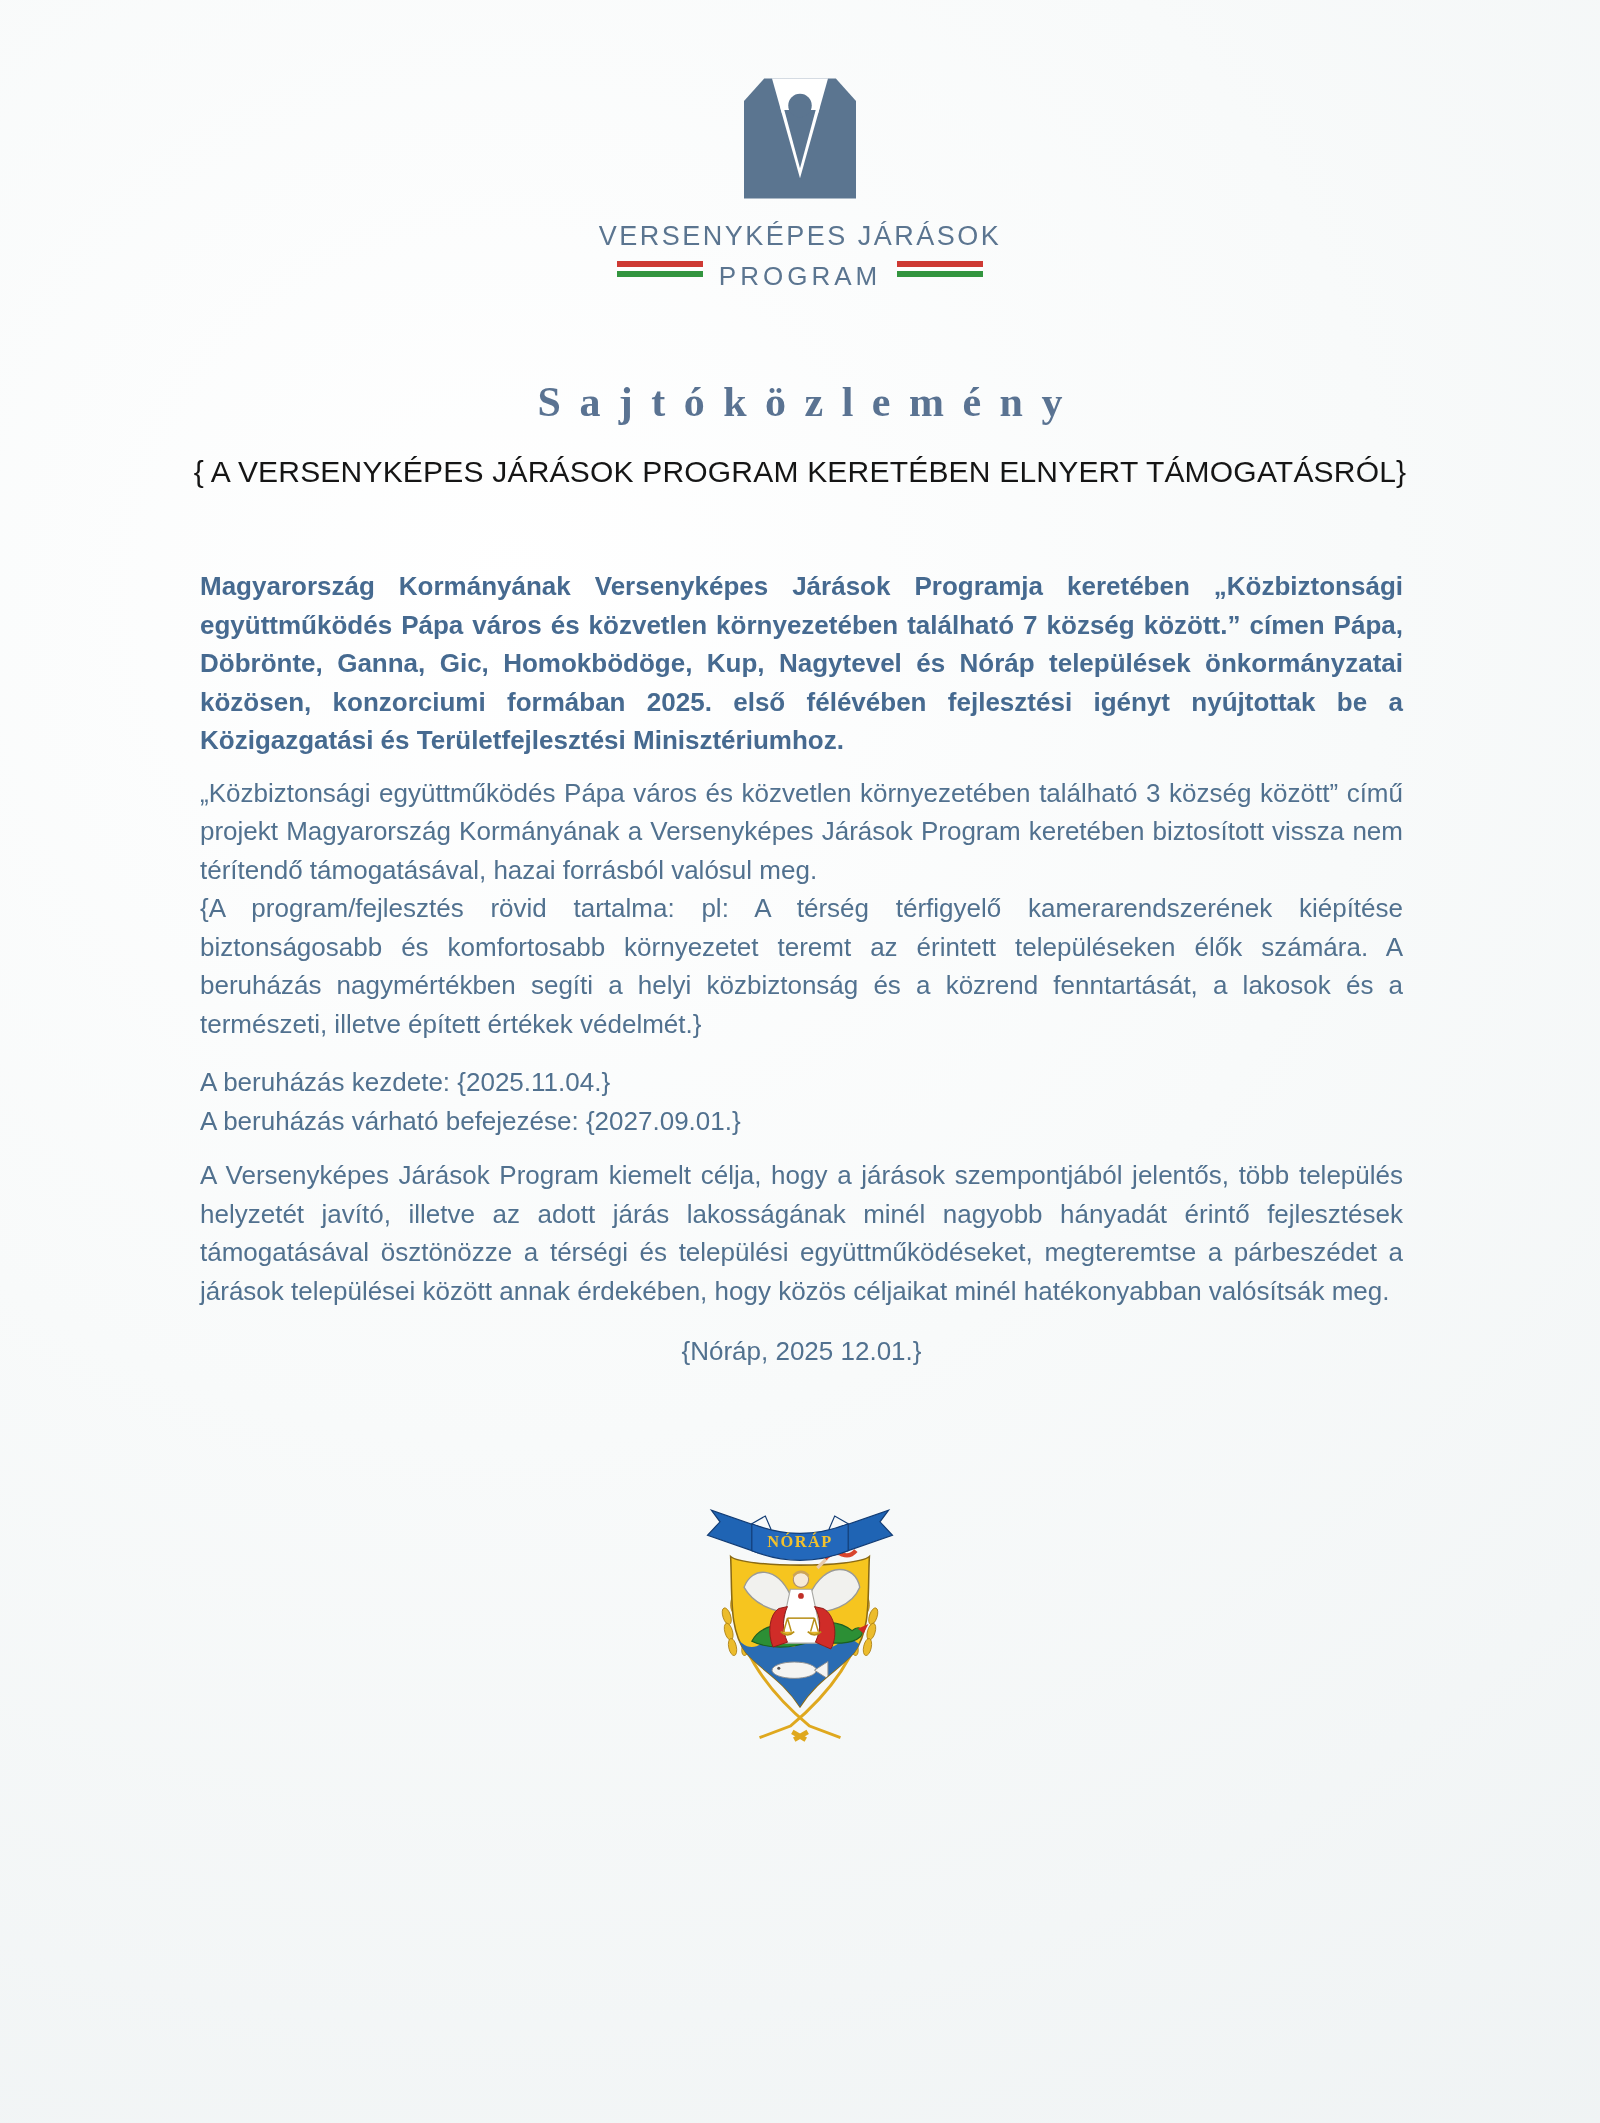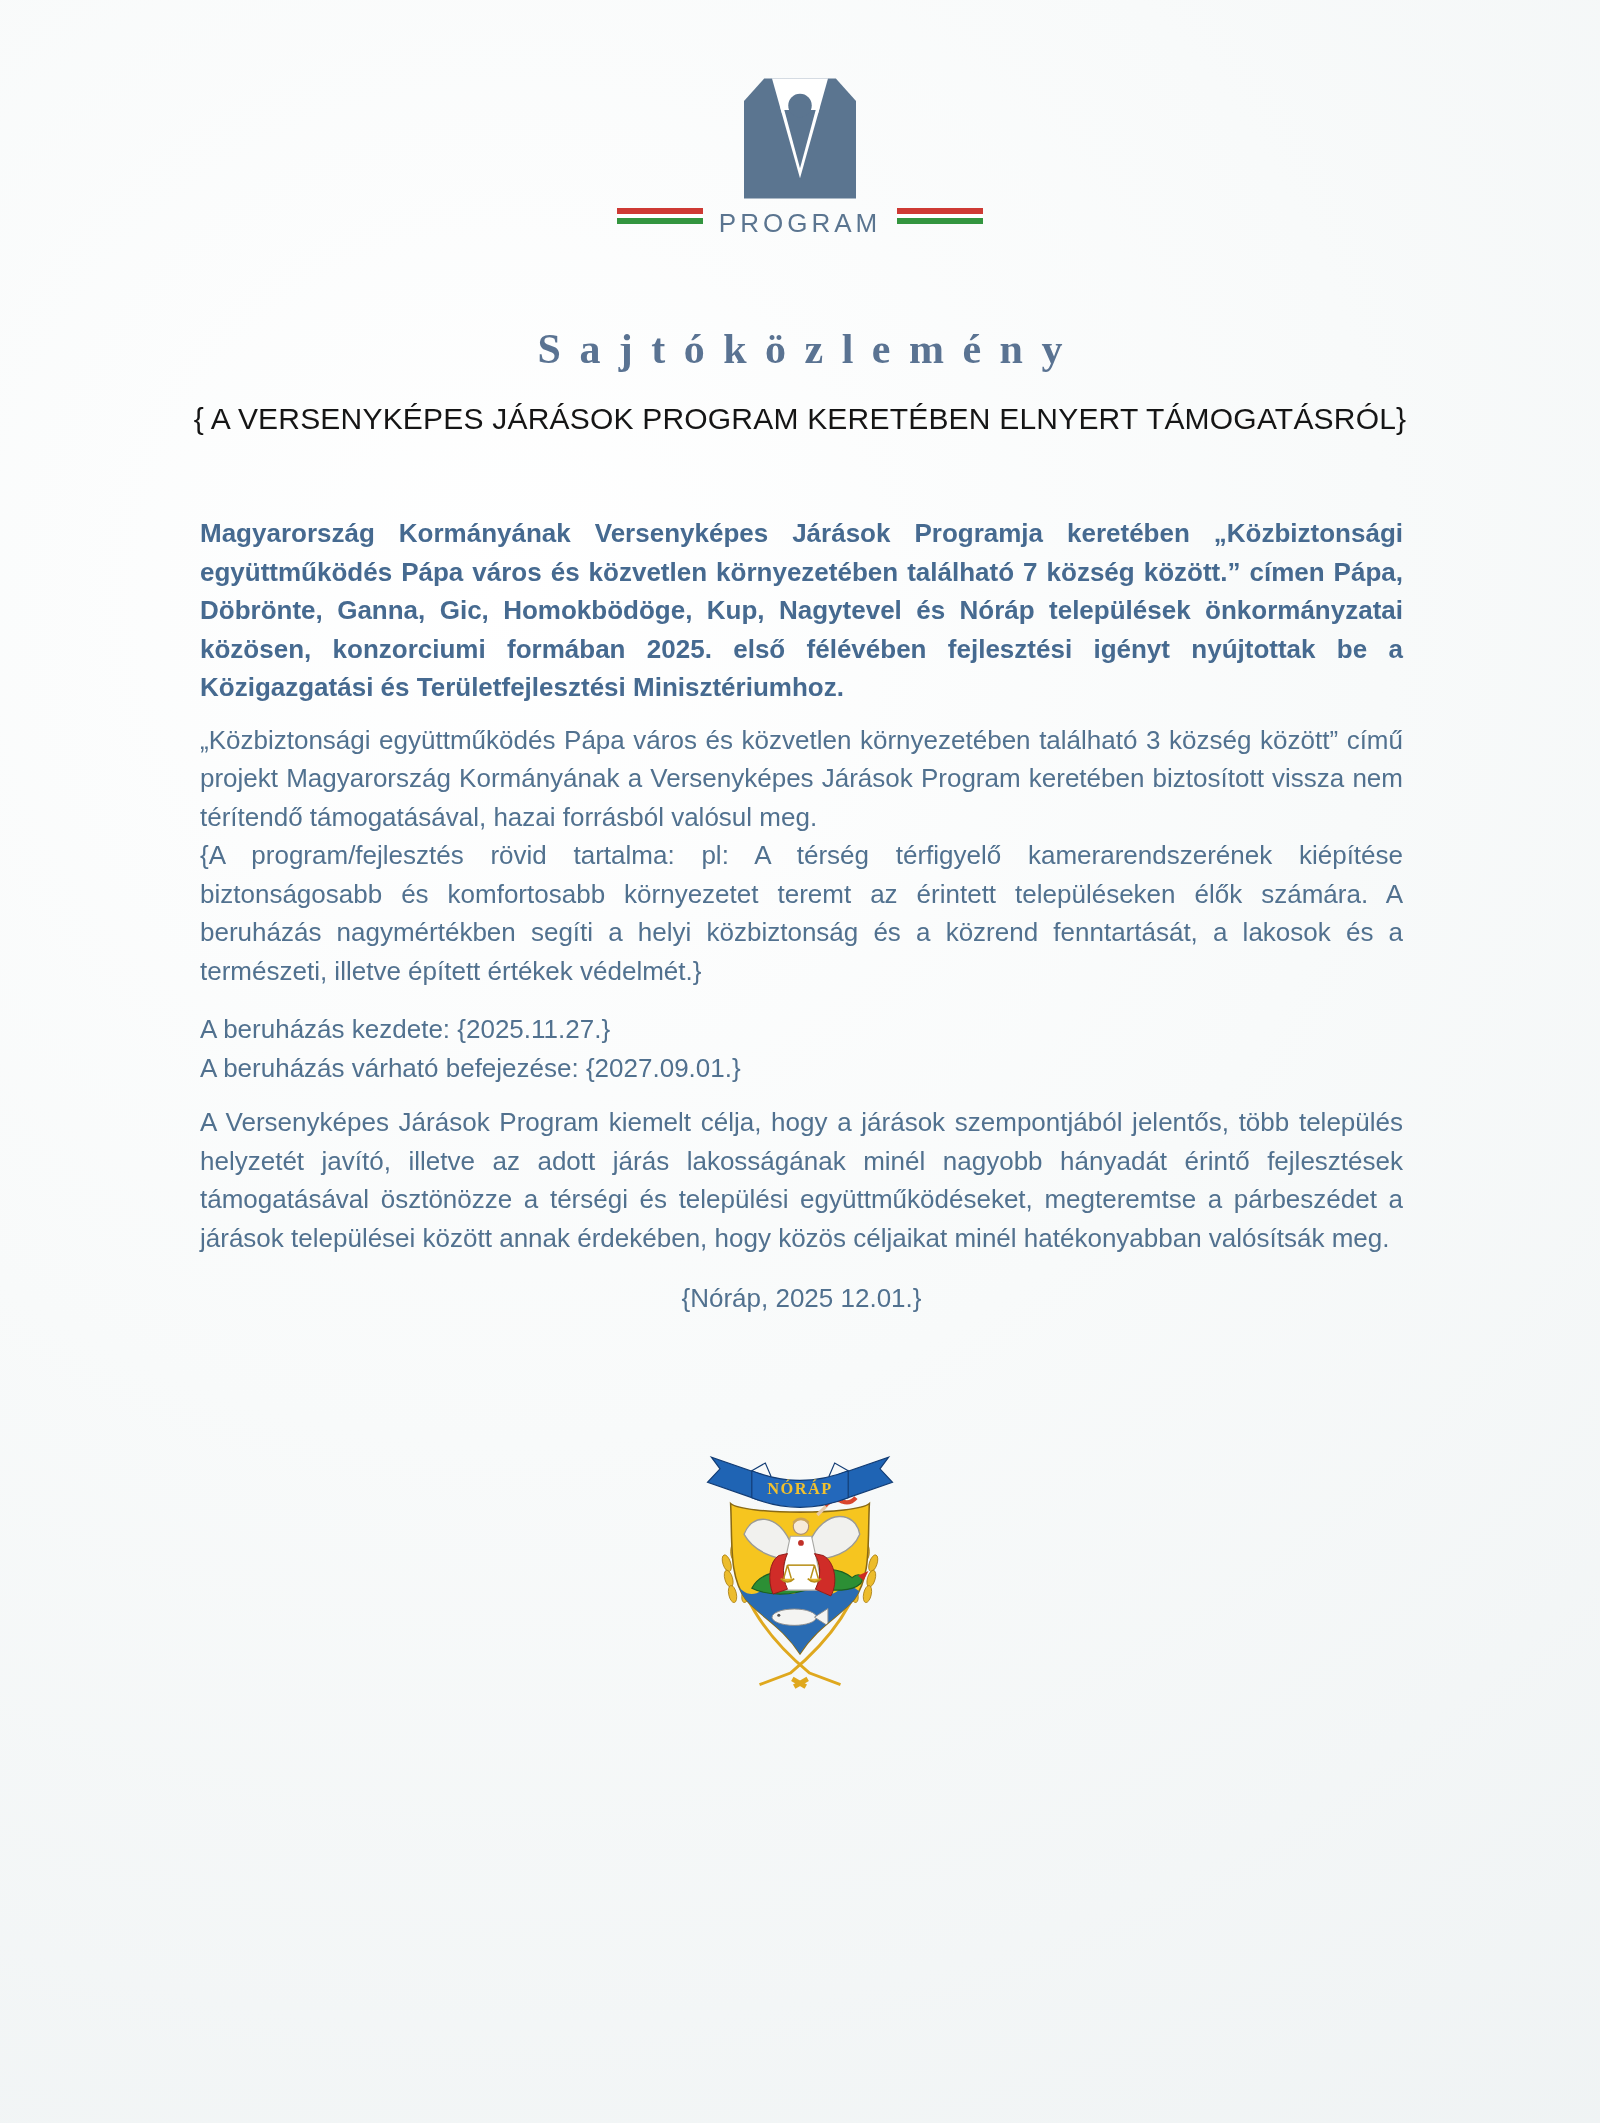--- a/index.html
+++ b/index.html
@@ -85,20 +85,21 @@
   <div class="header">
 
     <svg class="logo-mark" viewBox="0 0 100 107">
       <polygon points="0,20 18,0 82,0 100,20 100,107 0,107" fill="#5b7590"></polygon>
       <polygon points="25,0 50,89 75,0" fill="#ffffff"></polygon>
       <circle cx="50" cy="24" r="17.5" fill="#ffffff"></circle>
       <polygon points="36,28 50,80 64,28" fill="#5b7590"></polygon>
       <circle cx="50" cy="24" r="10.5" fill="#5b7590"></circle>
     </svg>
 
+    <div class="logo-line1">VERSENYKÉPES JÁRÁSOK</div>
 
     <div class="logo-line2">
       <span class="flag-bar">
         <span class="r" style="display:block"></span>
           <span class="w" style="display:block"></span>
           <span class="g" style="display:block"></span>
       </span>
       <span class="program-label">PROGRAM</span>
       <span class="flag-bar">
         <span class="r" style="display:block"></span>
@@ -110,21 +111,21 @@
     <div class="doc-title">Sajtóközlemény</div>
 
     <div class="doc-subtitle">{ A VERSENYKÉPES JÁRÁSOK PROGRAM KERETÉBEN ELNYERT TÁMOGATÁSRÓL}</div>
   </div>
 
   <div class="content">
     <p class="p-bold">Magyarország Kormányának Versenyképes Járások Programja keretében „Közbiztonsági együttműködés Pápa város és közvetlen környezetében található 7 község között.” címen Pápa, Döbrönte, Ganna, Gic, Homokbödöge, Kup, Nagytevel és Nóráp települések önkormányzatai közösen, konzorciumi formában 2025. első félévében fejlesztési igényt nyújtottak be a Közigazgatási és Területfejlesztési Minisztériumhoz.</p>
     <p class="mt">„Közbiztonsági együttműködés Pápa város és közvetlen környezetében található 3 község között” című projekt Magyarország Kormányának a Versenyképes Járások Program keretében biztosított vissza nem térítendő támogatásával, hazai forrásból valósul meg.</p>
     <p>{A program/fejlesztés rövid tartalma: pl: A térség térfigyelő kamerarendszerének kiépítése biztonságosabb és komfortosabb környezetet teremt az érintett településeken élők számára. A beruházás nagymértékben segíti a helyi közbiztonság és a közrend fenntartását, a lakosok és a természeti, illetve épített értékek védelmét.}</p>
     <div class="dates">
-      <div>A beruházás kezdete: {2025.11.27.}</div>
+      <div>A beruházás kezdete: {2025.11.04.}</div>
       <div>A beruházás várható befejezése: {2027.09.01.}</div>
     </div>
     <p class="p5">A Versenyképes Járások Program kiemelt célja, hogy a járások szempontjából jelentős, több település helyzetét javító, illetve az adott járás lakosságának minél nagyobb hányadát érintő fejlesztések támogatásával ösztönözze a térségi és települési együttműködéseket, megteremtse a párbeszédet a járások települései között annak érdekében, hogy közös céljaikat minél hatékonyabban valósítsák meg.</p>
     <div class="signature">{Nóráp, 2025 12.01.}</div>
   </div>
 
   <svg class="crest" viewBox="0 0 220 260">
     <defs>
       <clipPath id="shieldClip">
         <path d="M38,62 C52,74 168,74 182,62 C180,104 184,138 166,162 C150,180 128,190 110,218 C92,190 70,180 54,162 C36,138 40,104 38,62 Z"></path>

